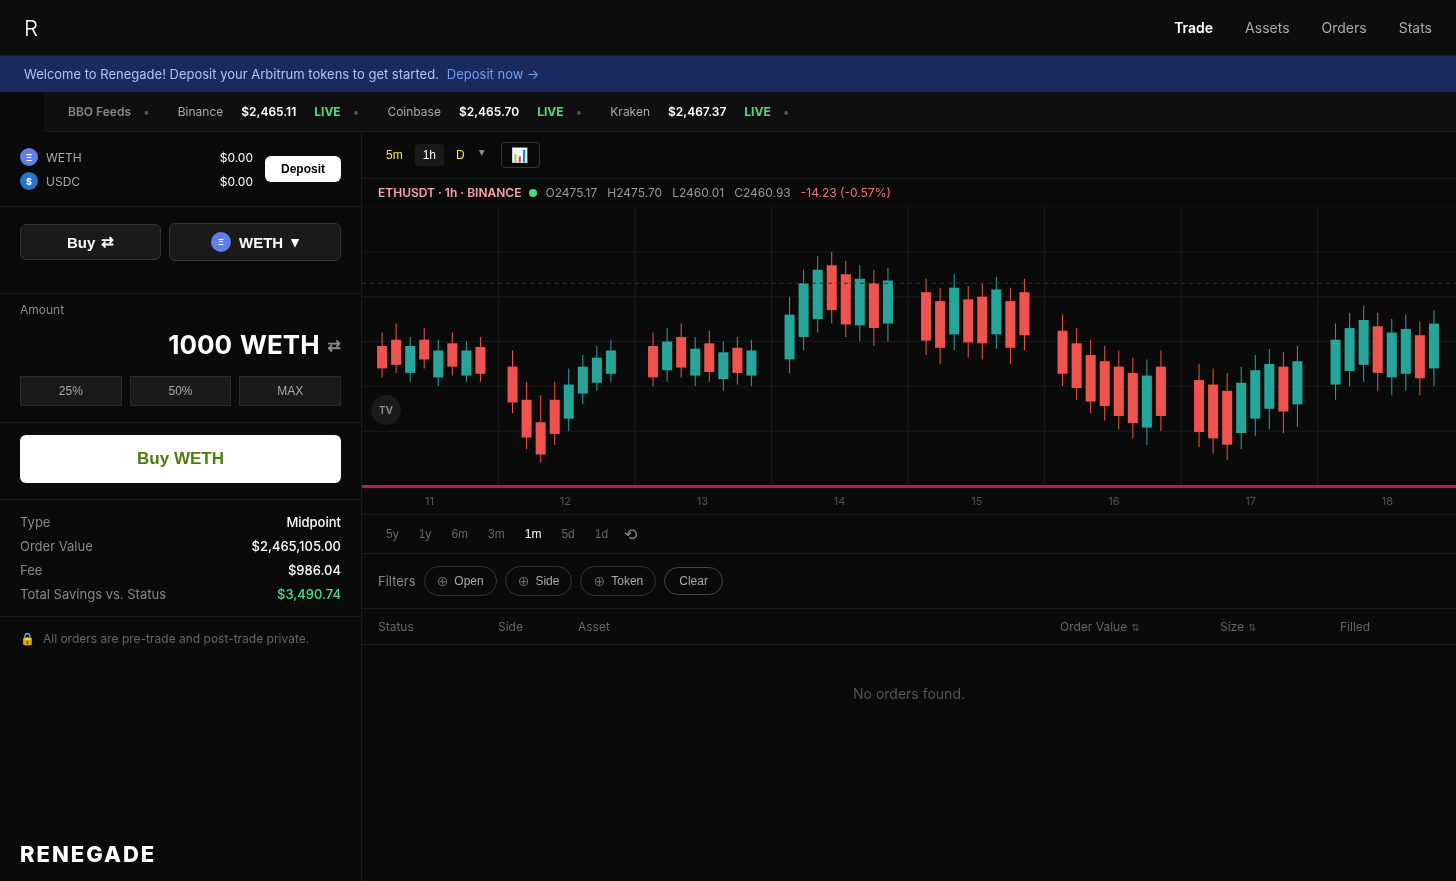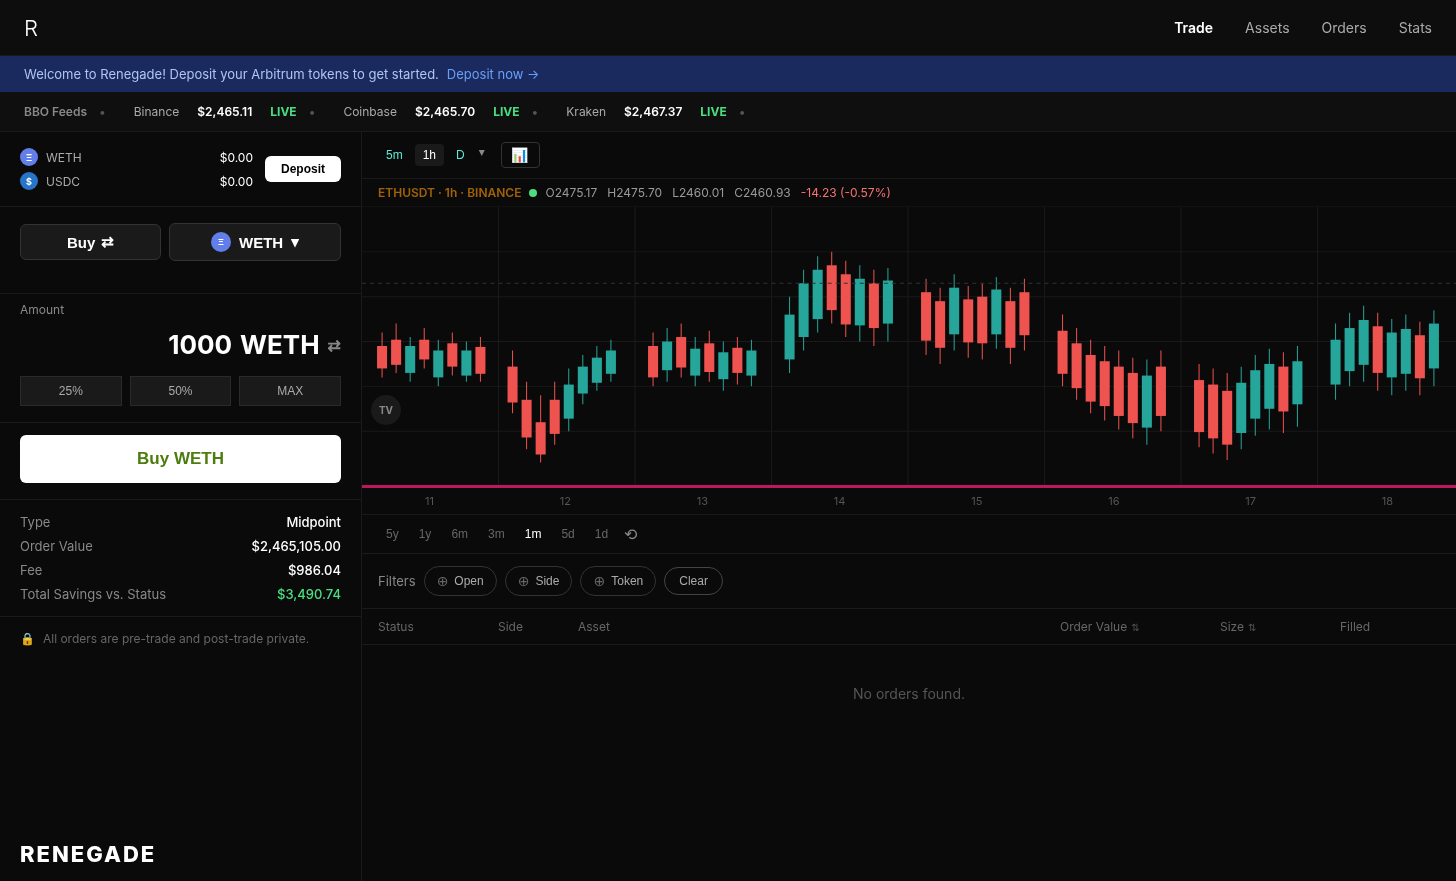--- a/index.html
+++ b/index.html
@@ -10,21 +10,21 @@
     .nav-logo { font-size: 22px; font-weight: 300; color: #fff; letter-spacing: -1px; }
     .nav-links { display: flex; gap: 32px; }
     .nav-link { color: #aaa; text-decoration: none; font-size: 14px; cursor: pointer; }
     .nav-link.active { color: #fff; font-weight: 600; }
 
     
     .banner { background: #1a2a5e; color: #b0c4f0; padding: 10px 24px; font-size: 13px; display: flex; align-items: center; gap: 8px; }
     .banner-link { color: #6a9ff5; text-decoration: none; display: flex; align-items: center; gap: 4px; cursor: pointer; }
 
     
-    .bbo-bar { background: #0f0f0f; border-bottom: 1px solid #1a1a1a; display: flex; align-items: center; padding: 0 24px; height: 40px; gap: 12px; font-size: 12px; overflow: hidden; }
+    .bbo-bar { background: #0f0f0f; border-bottom: 1px solid #1a1a1a; display: flex; align-items: center; padding: 0 24px; height: 40px; gap: 12px; font-size: 12px; overflow: hidden; margin-left: 44px; }
     .bbo-label { color: #888; font-weight: 600; }
     .bbo-dot { color: #555; }
     .bbo-exchange { color: #aaa; margin-left: 16px; }
     .bbo-price { color: #fff; font-weight: 600; margin-left: 6px; }
     .bbo-live { color: #4ade80; font-weight: 700; margin-left: 6px; }
 
     
     .main { display: flex; height: calc(881px - 56px - 30px - 40px); }
 
     
@@ -71,25 +71,25 @@
     
     .bottom-logo { margin-top: auto; padding: 20px; }
     .renegade-logo-text { font-size: 22px; font-weight: 800; color: #fff; letter-spacing: 2px; text-transform: uppercase; }
 
     
     .right-panel { flex: 1; display: flex; flex-direction: column; background: #0a0a0a; overflow: hidden; }
 
     
     .chart-header { display: flex; align-items: center; gap: 12px; padding: 10px 16px; border-bottom: 1px solid #1a1a1a; }
     .timeframe-btns { display: flex; gap: 4px; }
-    .tf-btn { background: none; border: none; color: #5eead4; font-size: 12px; padding: 4px 8px; border-radius: 4px; cursor: pointer; }
+    .tf-btn { background: none; border: none; color: #fde047; font-size: 12px; padding: 4px 8px; border-radius: 4px; cursor: pointer; }
     .tf-btn.active { color: #fff; background: #1a1a1a; }
     .chart-type-btn { background: none; border: 1px solid #333; color: #aaa; padding: 4px 10px; border-radius: 4px; cursor: pointer; font-size: 14px; margin-left: 4px; }
     .chart-info { padding: 6px 16px; display: flex; align-items: center; gap: 8px; font-size: 12px; color: #888; border-bottom: 1px solid #111; }
-    .chart-symbol { color: #a16207; font-weight: 600; }
+    .chart-symbol { color: #fca5a5; font-weight: 600; }
     .chart-dot { width: 8px; height: 8px; border-radius: 50%; background: #4ade80; }
     .chart-ohlc { display: flex; gap: 10px; font-size: 12px; }
     .chart-ohlc span { color: #999; }
     .chart-ohlc span.neg { color: #f87171; }
 
     .chart-canvas { flex: 1; position: relative; background: #0a0a0a; overflow: hidden; }
     .tv-logo { position: absolute; bottom: 60px; left: 9px; width: 30px; height: 30px; background: #1a1a1a; border-radius: 50%; display: flex; align-items: center; justify-content: center; font-size: 10px; font-weight: 700; color: #888; }
 
     
     .x-axis { display: flex; justify-content: space-around; padding: 6px 0; background: #0a0a0a; border-top: 3px solid #be185d; }

